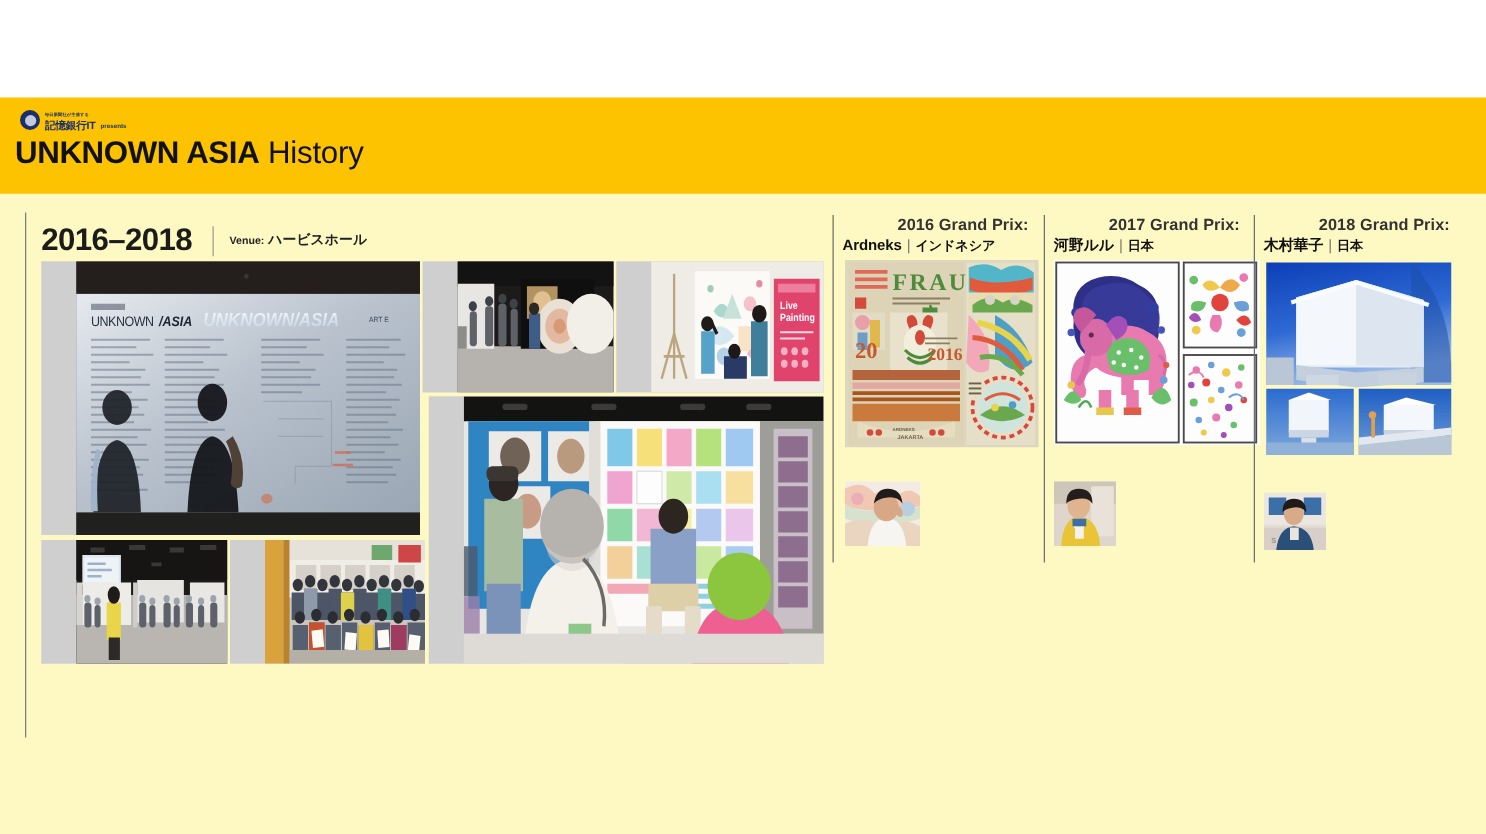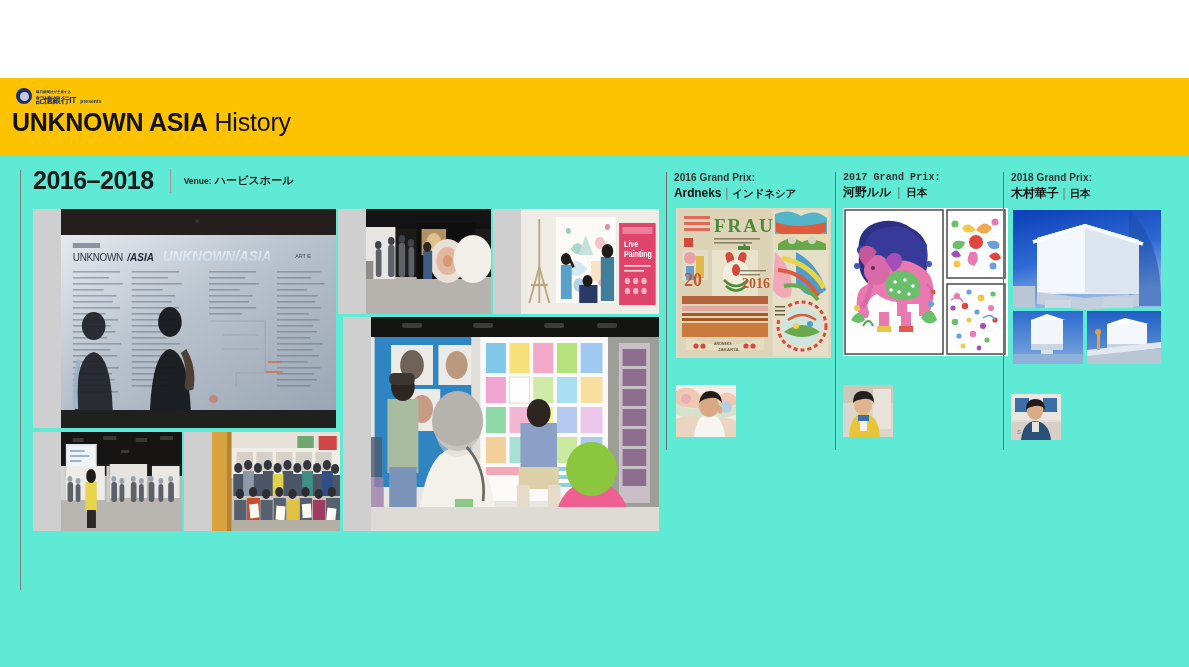--- a/index.html
+++ b/index.html
@@ -2,21 +2,21 @@
 <html><head>
 <meta charset="utf-8">
 <style>
   * { box-sizing: border-box; margin: 0; padding: 0; }
   html, body {
     width: 1189px; height: 667px;
     background: #ffffff;
     font-family: "Liberation Sans", sans-serif;
     overflow: hidden;
   }
-  .page { position: relative; width: 1189px; height: 667px; background: #5eead4; }
+  .page { position: relative; width: 1189px; height: 667px; background: #fef9c3; }
 
   
   .top-gutter { position: absolute; left: 0; top: 0; width: 1189px; height: 78px; background: #fff; }
 
   
   .banner {
     position: absolute; left: 0; top: 78px; width: 1189px; height: 77px;
     background: #FDC300;
   }
   .banner-logo-row {
@@ -52,39 +52,39 @@
   .banner-title .bold { font-weight: 700; letter-spacing: -.3px; }
   .banner-title .light { font-weight: 400; letter-spacing: -.2px; }
 
   
   .left-rule {
     position: absolute; left: 20px; top: 170px; width: 1px; height: 420px;
     background: #7d7d7d;
   }
 
   
-  .section-head { position: absolute; left: 33px; top: 168px; display: flex; align-items: center; text-align: center; }
+  .section-head { position: absolute; left: 33px; top: 180px; display: flex; align-items: center; text-align: center; }
   .years { font-size: 25px; font-weight: 700; color: #1b1b1b; letter-spacing: -.5px; line-height: 1; }
   .head-sep { width: 1px; height: 24px; background: #9a9a9a; margin: 0 13px 0 16px; }
   .venue {
     font-size: 11px; font-weight: 700; color: #222; line-height: 1; letter-spacing: .1px;
   }
   .venue .venue-lbl { font-size: 8.5px; letter-spacing: 0; }
 
   
   .collage { position: absolute; left: 33px; top: 209px; width: 626px; height: 322px; }
   .ph { position: absolute; overflow: hidden; background: #cfcfcf; padding-left: 28px; }
   .ph > svg, .ph > .inner { width: 100%; height: 100%; display: block; }
 
   
   .gp-col { position: absolute; top: 172px; }
   .gp-rule { position: absolute; top: 0; width: 1px; height: 278px; background: #6f6f6f; }
   .gp-year {
-    font-size: 10px; font-weight: 700; color: #333; letter-spacing: .1px;
-    white-space: nowrap; line-height: 1;
+    font-size: 13px; font-weight: 700; color: #333; letter-spacing: .1px;
+    white-space: nowrap; line-height: 1; margin-left: 44px;
   }
   .gp-name {
     margin-top: 4px; font-size: 12px; font-weight: 700; color: #111;
     white-space: nowrap; line-height: 1; letter-spacing: -.1px;
   }
   .gp-name .divider { font-weight: 400; color: #777; margin: 0 4px; }
   .gp-name .country { font-size: 10.5px; }
 
   .gp-art { position: absolute; border-radius: 14px; }
   .gp-portrait { position: absolute; overflow: hidden; }
@@ -682,21 +682,21 @@
           <ellipse cx="33" cy="21" rx="10" ry="11" fill="#d8a886"></ellipse>
           <path d="M23 18 q2-12 11-12 q11 0 12 12 q-4-6-12-5 q-8 1-11 5z" fill="#201c19"></path>
           <path d="M43 20 q4 2 3 8 q-3 2-5-2z" fill="#d8a886"></path>
         </g>
       </svg>
     </div>
   </div>
 
   <div class="gp-col" style="left:835px; width:165px;">
     <div class="gp-rule" style="left:0;"></div>
-    <div style="position:absolute; left:8px; top:1px;font-family:Liberation Mono, monospace;">
+    <div style="position:absolute; left:8px; top:1px;">
       <div class="gp-year">2017 Grand Prix:</div>
       <div class="gp-name">
         <span>河野ルル</span><span class="divider">|</span><span class="country">日本</span>
       </div>
     </div>
 
     <div class="gp-art" style="left:8px; top:36px; width:165px; height:148px;">
       <svg viewBox="0 0 165 148" preserveAspectRatio="none" style="width:100%;height:100%;display:block;">
         <rect width="165" height="148" fill="#ffffff"></rect>
 

